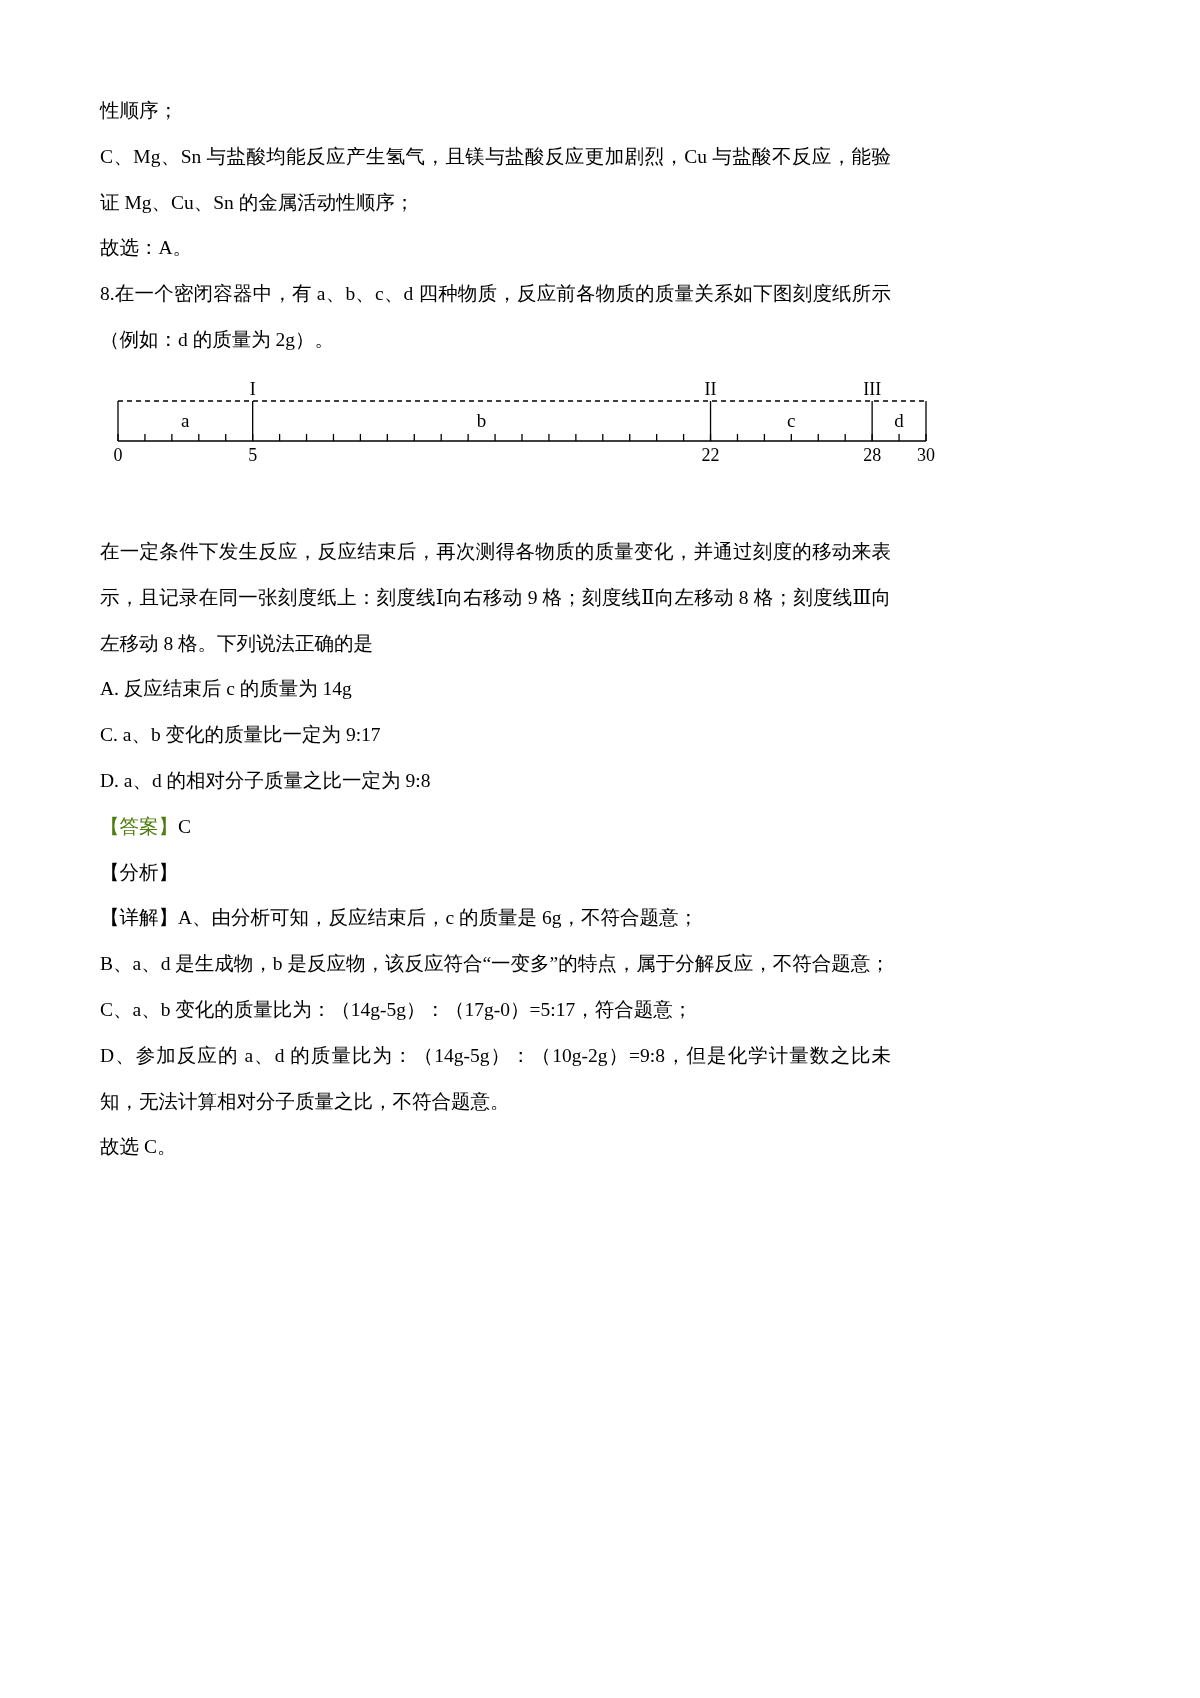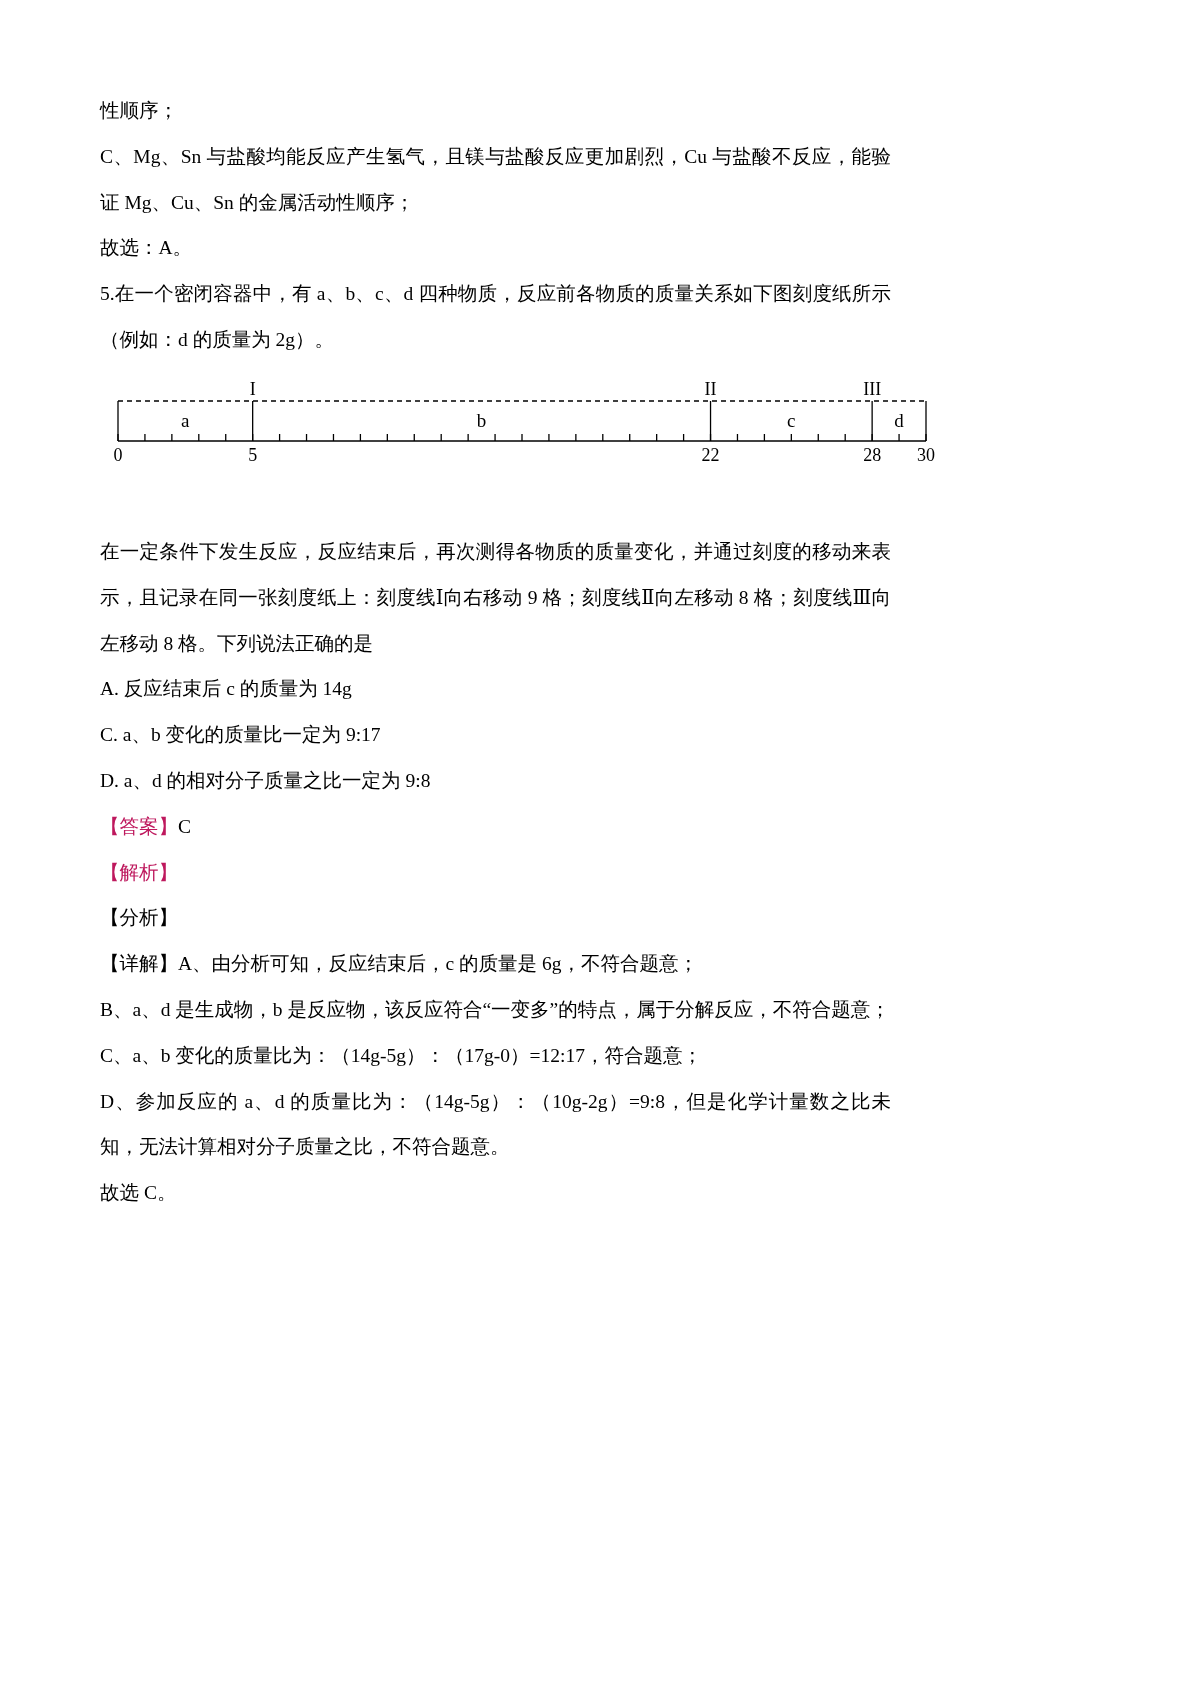--- a/index.html
+++ b/index.html
@@ -12,36 +12,36 @@
     color:#000;
     font-family:"Liberation Serif","DejaVu Serif",serif;
   }
   p.doc-line{
     font-size:19.5px;
     line-height:2.35;
     margin:0;
     text-align:justify;
     word-break:break-word;
   }
-  .blue{color:#be185d;}
+  .blue{color:#4d7c0f;}
   .figure-wrap{
     margin:18px 0 58px 6px;
   }
   .figure-wrap svg{display:block;}
 </style>
 </head>
 <body>
 
 <div class="page">
 
   <p class="doc-line">性顺序；</p>
   <p class="doc-line">C、Mg、Sn 与盐酸均能反应产生氢气，且镁与盐酸反应更加剧烈，Cu 与盐酸不反应，能验证 Mg、Cu、Sn 的金属活动性顺序；</p>
   <p class="doc-line">故选：A。</p>
 
-  <p class="doc-line">5.在一个密闭容器中，有 a、b、c、d 四种物质，反应前各物质的质量关系如下图刻度纸所示（例如：d 的质量为 2g）。</p>
+  <p class="doc-line">8.在一个密闭容器中，有 a、b、c、d 四种物质，反应前各物质的质量关系如下图刻度纸所示（例如：d 的质量为 2g）。</p>
 
   <div class="figure-wrap">
     <svg id="ruler-svg" width="840" height="90" viewBox="0 0 840 90">
         <line x1="12" y1="20" x2="820" y2="20" stroke="#000" stroke-width="1.3" stroke-dasharray="5 4"></line>
         <line x1="12" y1="60" x2="820" y2="60" stroke="#000" stroke-width="1.3"></line>
         <line x1="12" y1="20" x2="12" y2="60" stroke="#000" stroke-width="1.3"></line>
         <line x1="820" y1="20" x2="820" y2="60" stroke="#000" stroke-width="1.3"></line>
         <line x1="12" y1="60" x2="12" y2="53" stroke="#000" stroke-width="1.3"></line>
         <line x1="38.93333333333334" y1="60" x2="38.93333333333334" y2="53" stroke="#000" stroke-width="1.3"></line>
         <line x1="65.86666666666667" y1="60" x2="65.86666666666667" y2="53" stroke="#000" stroke-width="1.3"></line>
@@ -94,26 +94,23 @@
   <p class="doc-line">在一定条件下发生反应，反应结束后，再次测得各物质的质量变化，并通过刻度的移动来表示，且记录在同一张刻度纸上：刻度线Ⅰ向右移动 9 格；刻度线Ⅱ向左移动 8 格；刻度线Ⅲ向左移动 8 格。下列说法正确的是</p>
 
   <p class="doc-line">A. 反应结束后 c 的质量为 14g</p>
   <p class="doc-line">C. a、b 变化的质量比一定为 9:17</p>
   <p class="doc-line">D. a、d 的相对分子质量之比一定为 9:8</p>
 
   <p class="doc-line">
     <span class="blue">【答案】</span><span>C</span>
   </p>
 
-  <p class="doc-line">
-    <span class="blue">【解析】</span>
-  </p>
 
   <p class="doc-line">【分析】</p>
 
   <p class="doc-line">【详解】A、由分析可知，反应结束后，c 的质量是 6g，不符合题意；</p>
   <p class="doc-line">B、a、d 是生成物，b 是反应物，该反应符合“一变多”的特点，属于分解反应，不符合题意；</p>
-  <p class="doc-line">C、a、b 变化的质量比为：（14g-5g）：（17g-0）=12:17，符合题意；</p>
+  <p class="doc-line">C、a、b 变化的质量比为：（14g-5g）：（17g-0）=5:17，符合题意；</p>
   <p class="doc-line">D、参加反应的 a、d 的质量比为：（14g-5g）：（10g-2g）=9:8，但是化学计量数之比未知，无法计算相对分子质量之比，不符合题意。</p>
 
   <p class="doc-line">故选 C。</p>
 
 </div>
 
 </body></html>

